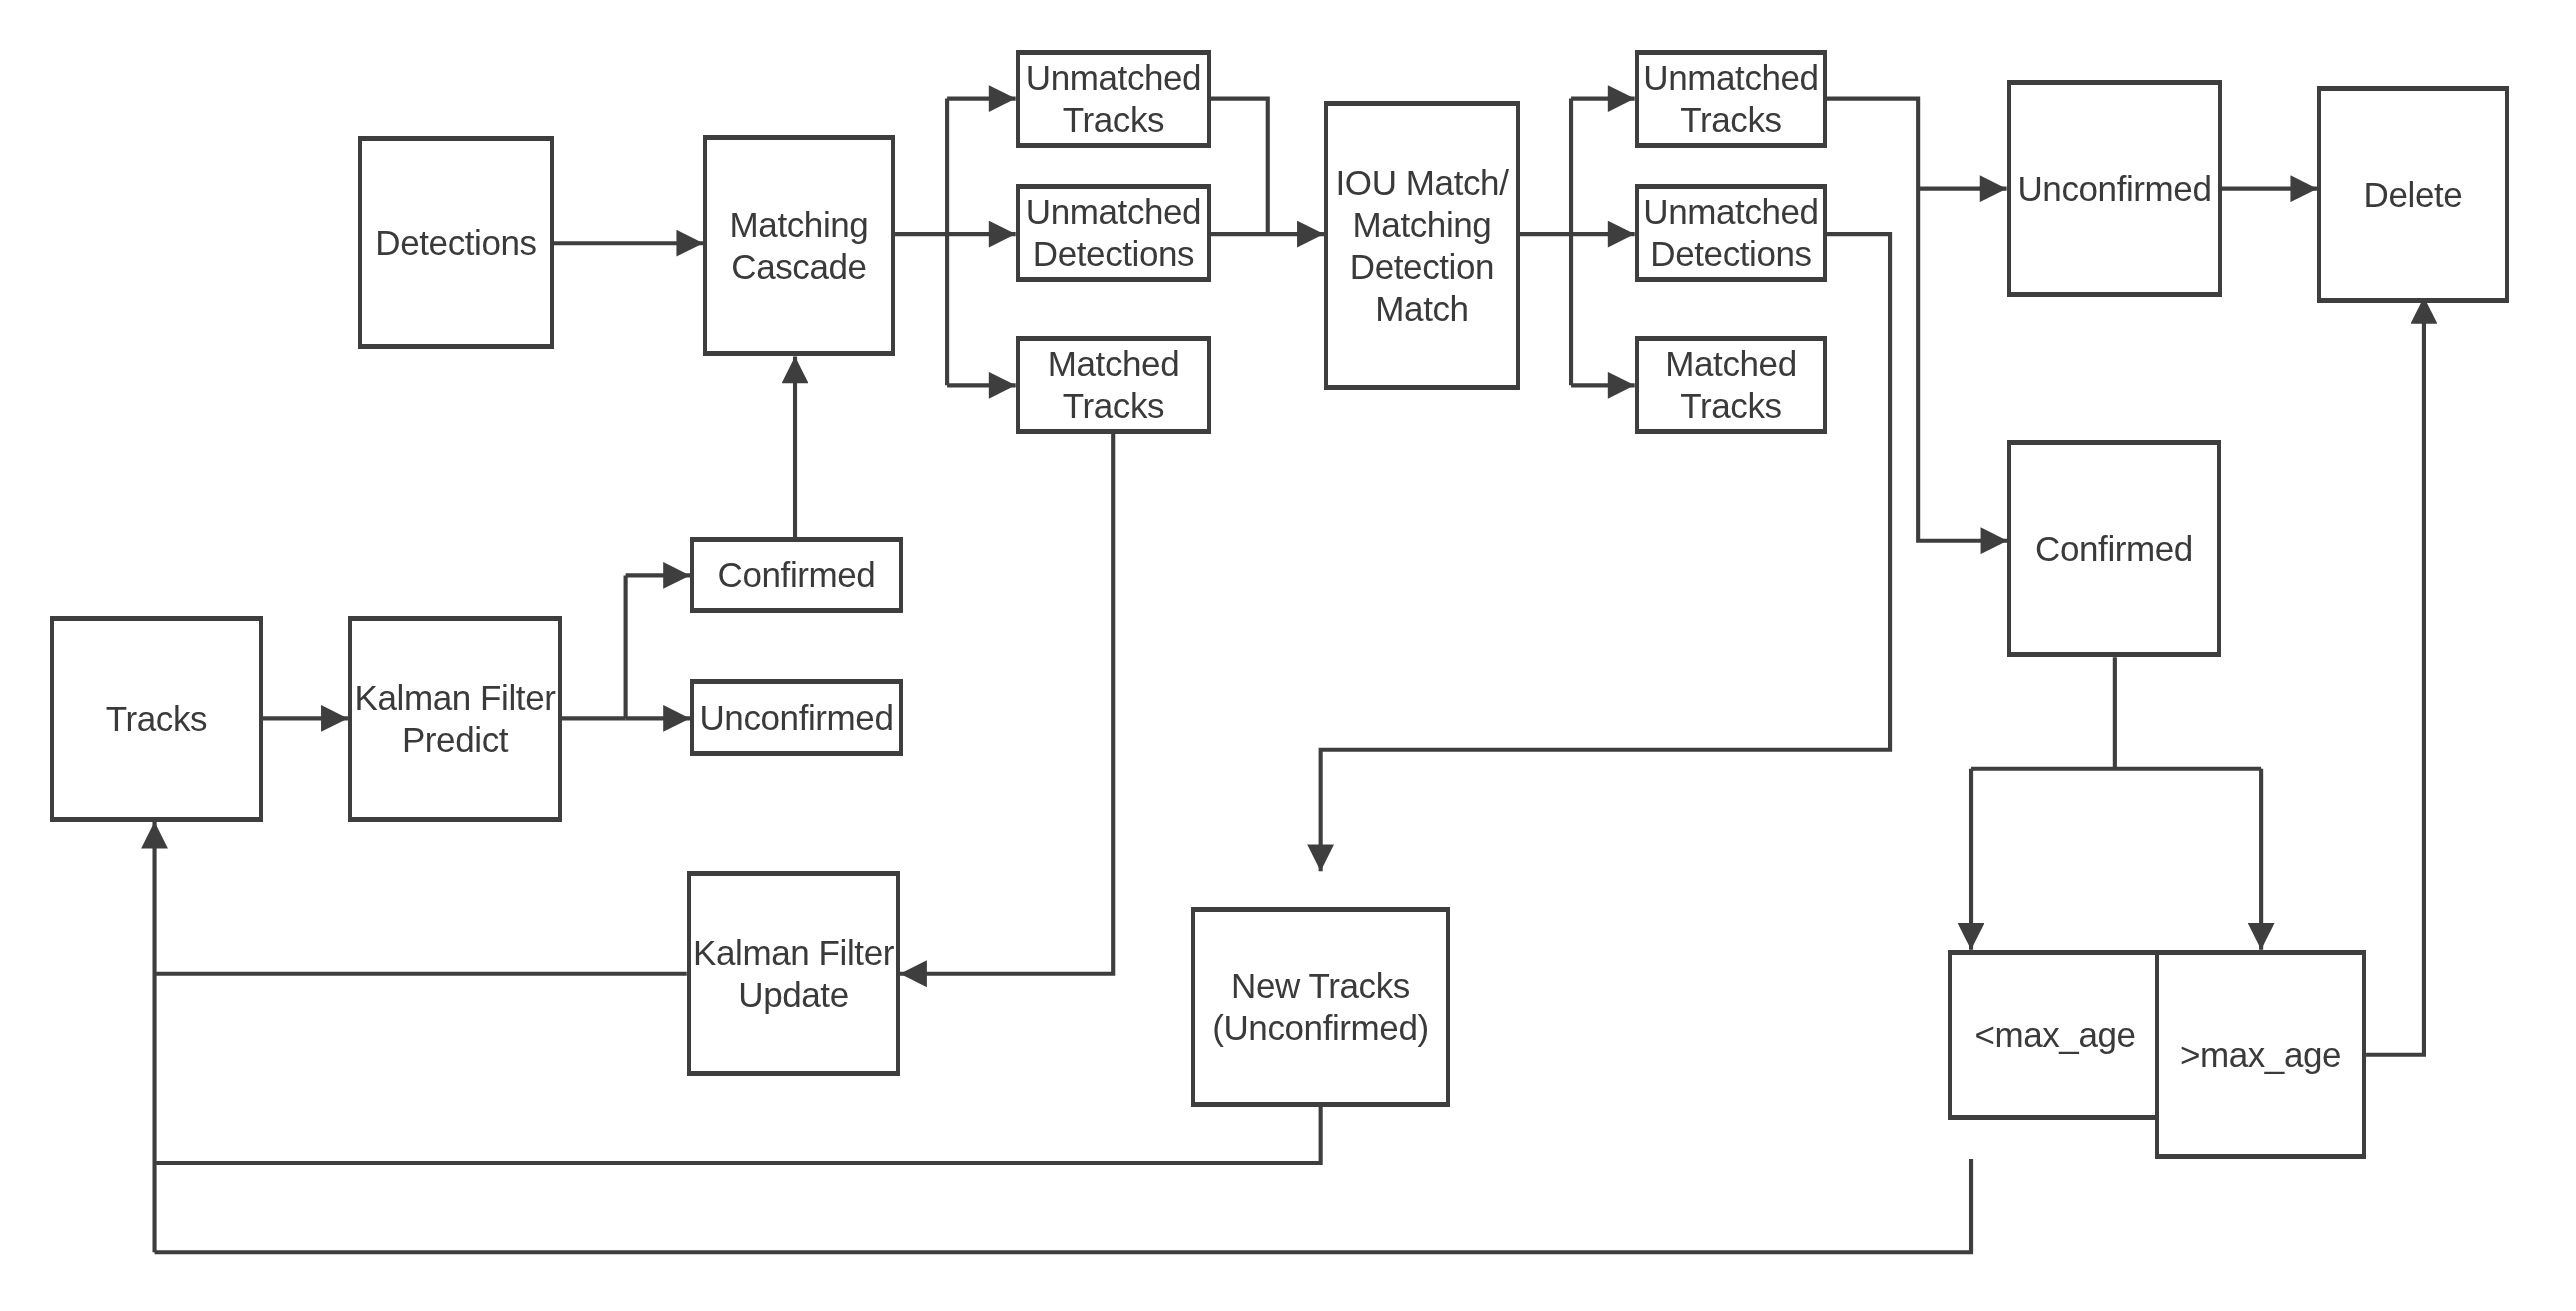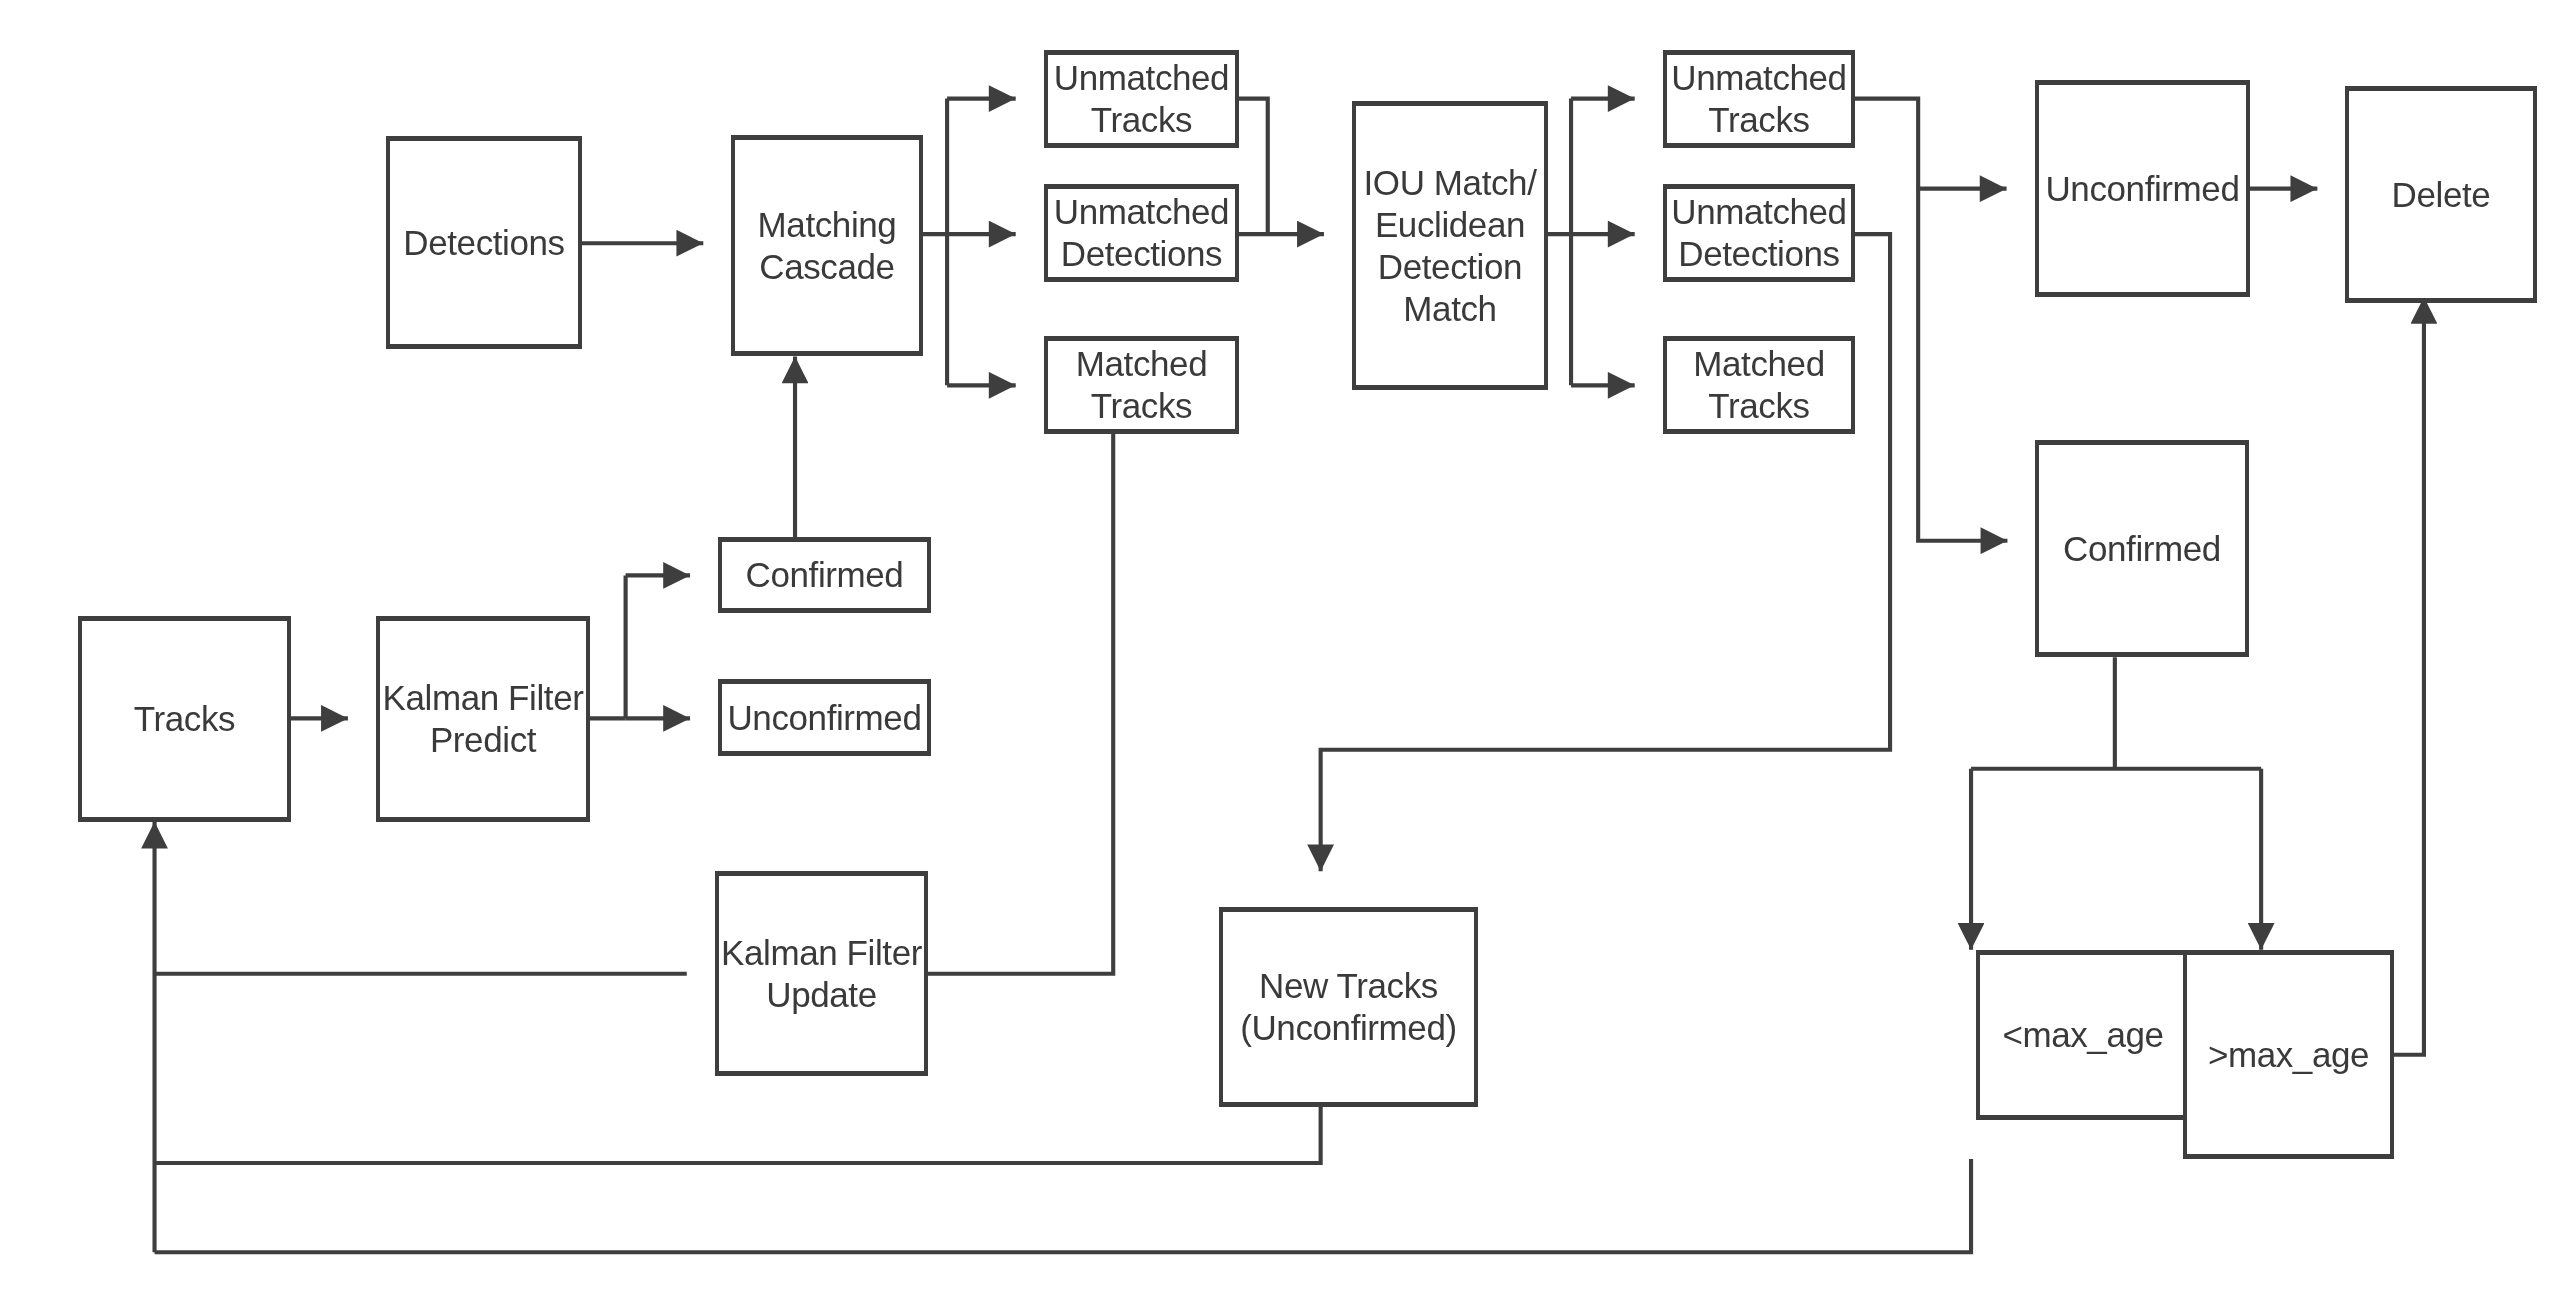--- a/index.html
+++ b/index.html
@@ -28,21 +28,20 @@
     box-sizing: border-box;
     background: #ffffff;
     border-style: solid;
     border-color: #3e3e3e;
     border-width: 5px 4.1px 5.8px 4.1px;
     display: flex;
     align-items: center;
     justify-content: center;
     text-align: center;
     color: #3a3a3a;
-    margin-left: 28px;
   }
   .node-label {
     white-space: pre-line;
     font-size: 35px;
     line-height: 1.2;
     letter-spacing: -0.4px;
   }
 </style>
 </head>
 <body>
@@ -111,21 +110,21 @@
 Detections</span>
   </div>
 
   <div class="node" style="left:1016px; top:336px; width:195px; height:98px;">
     <span class="node-label">Matched
 Tracks</span>
   </div>
 
   <div class="node" style="left:1324px; top:101px; width:196px; height:289px;">
     <span class="node-label">IOU Match/
-Euclidean
+Matching
 Detection
 Match</span>
   </div>
 
   <div class="node" style="left:1635px; top:50px; width:192px; height:98px;">
     <span class="node-label">Unmatched
 Tracks</span>
   </div>
 
   <div class="node" style="left:1635px; top:184px; width:192px; height:98px;">

